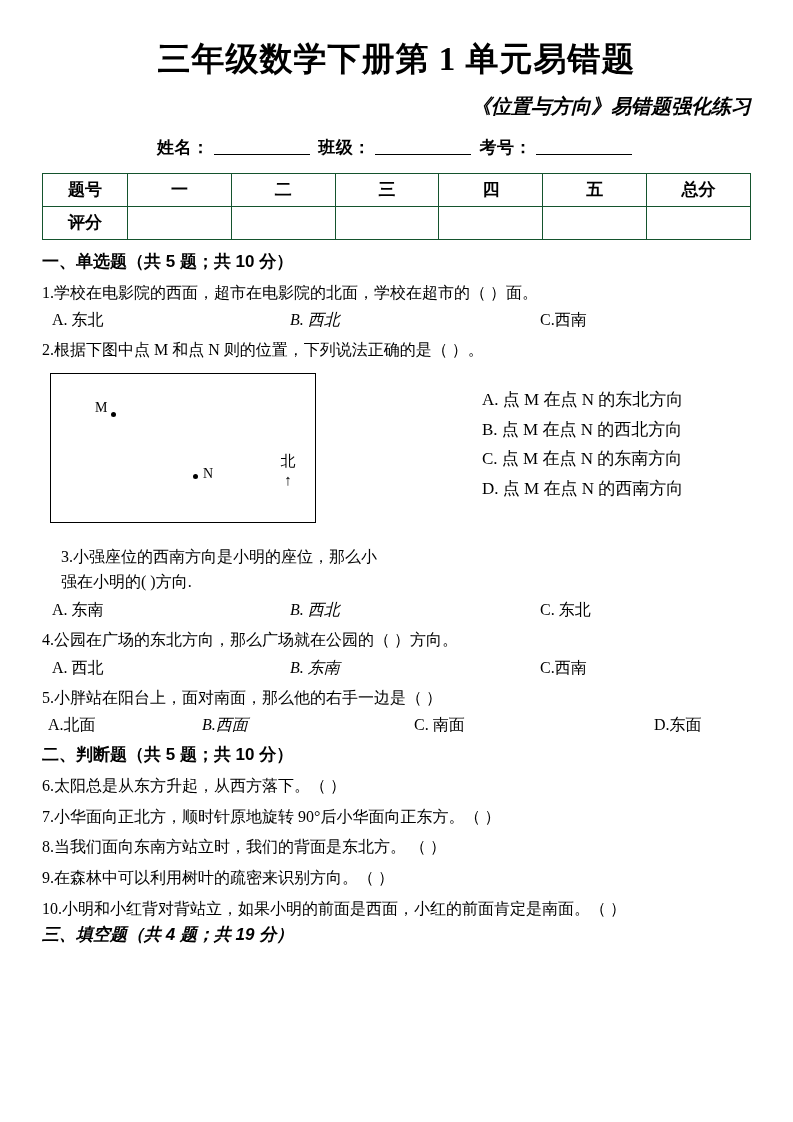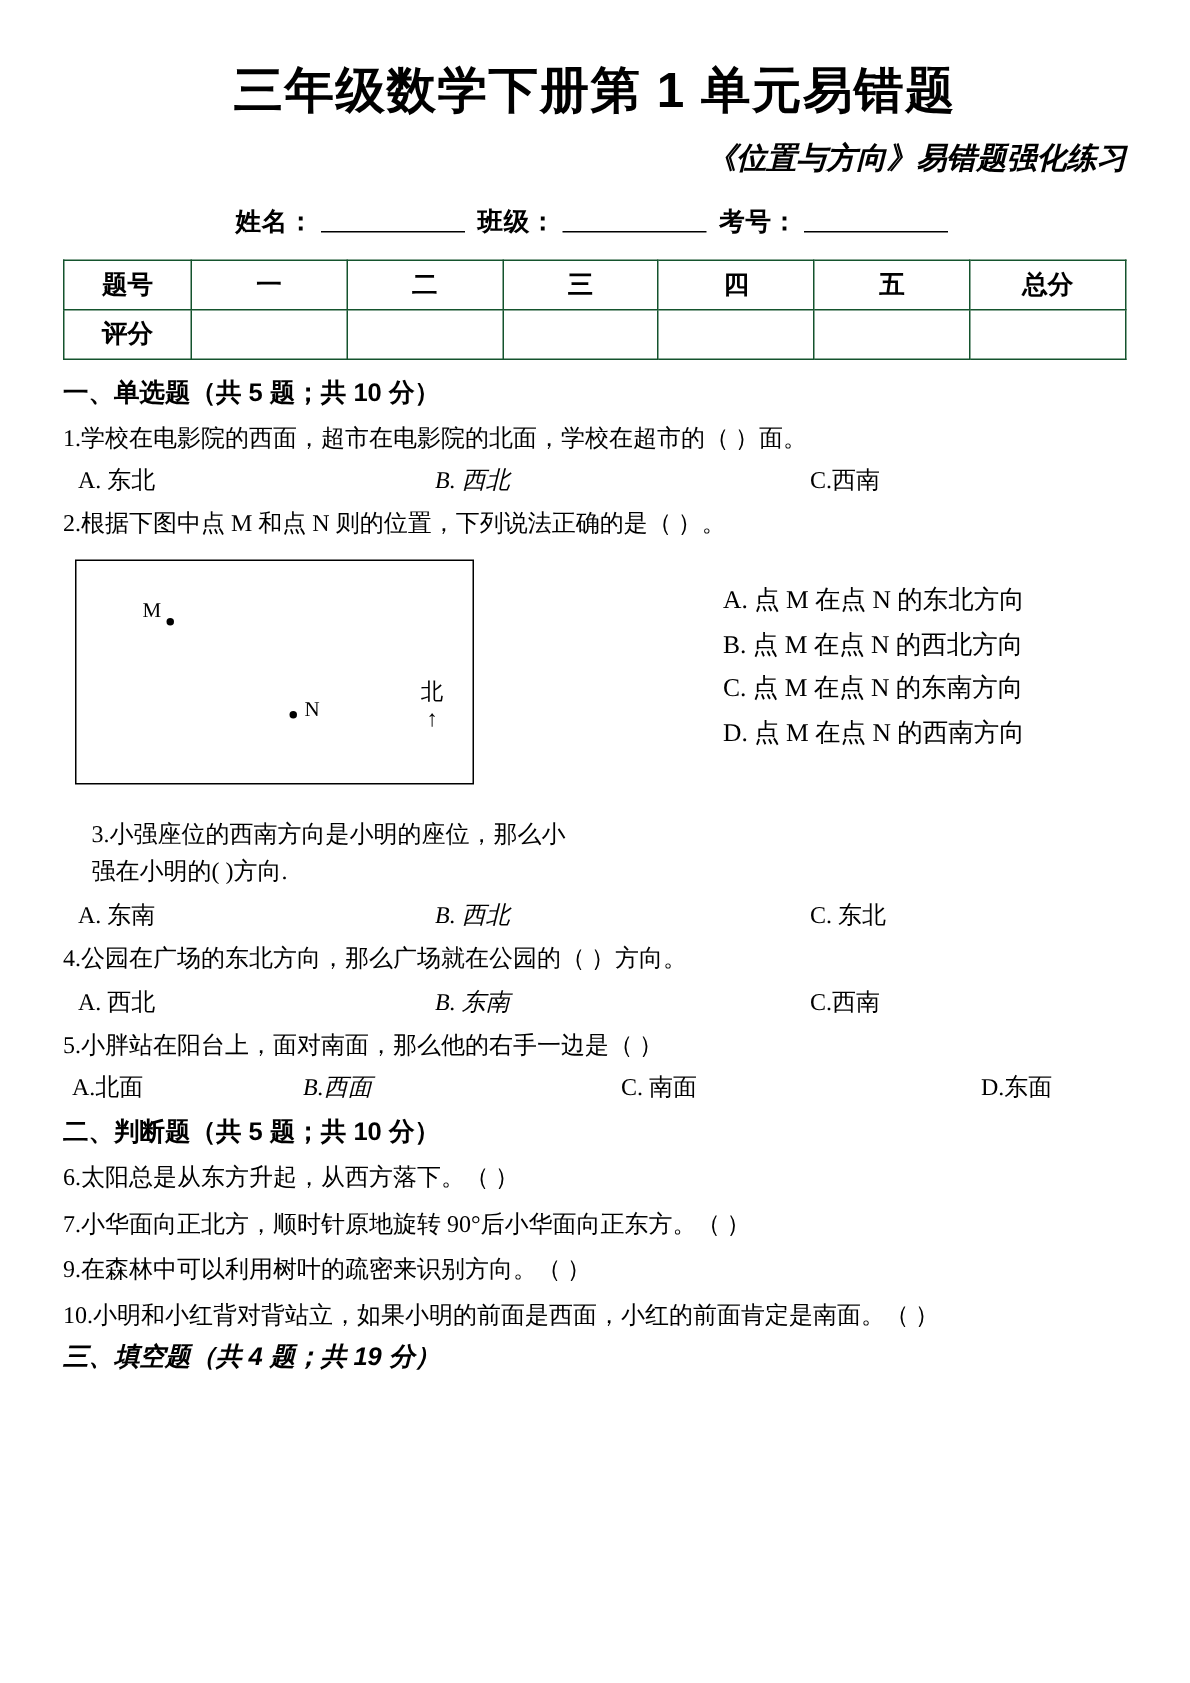--- a/index.html
+++ b/index.html
@@ -16,21 +16,21 @@
   }
   .page {
     position: relative;
     width: 793px;
     height: 1122px;
     box-sizing: border-box;
     padding: 24px 42px 0 42px;
   }
   .doc-title {
     text-align: center;
-    font-family: Liberation Sans, sans-serif;
+    font-family: Liberation Serif, serif;
     font-weight: bold;
     font-size: 33px;
     letter-spacing: 1px;
     margin: 16px 0 0 0;
     line-height: 1.2;
   }
   .doc-subtitle {
     text-align: right;
     font-family: "Liberation Sans", "DejaVu Sans", sans-serif;
     font-weight: bold;
@@ -238,18 +238,19 @@
     <span class="opt-a">A.北面</span>
     <span class="opt-b">B.西面</span>
     <span class="opt-c">C. 南面</span>
     <span class="opt-d">D.东面</span>
   </div>
 
   <div class="section-head" style="margin-top:8px;">二、判断题（共 5 题；共 10 分）</div>
 
   <div class="q">6.太阳总是从东方升起，从西方落下。（    ）</div>
   <div class="q">7.小华面向正北方，顺时针原地旋转 90°后小华面向正东方。（    ）</div>
+  <div class="q">8.当我们面向东南方站立时，我们的背面是东北方。 （    ）</div>
   <div class="q">9.在森林中可以利用树叶的疏密来识别方向。（    ）</div>
   <div class="q">10.小明和小红背对背站立，如果小明的前面是西面，小红的前面肯定是南面。（  ）</div>
 
   <div class="section-head" style="margin-top:4px;font-style:italic;">三、填空题（共 4 题；共 19 分）</div>
 
 </div>
 
 </body></html>

